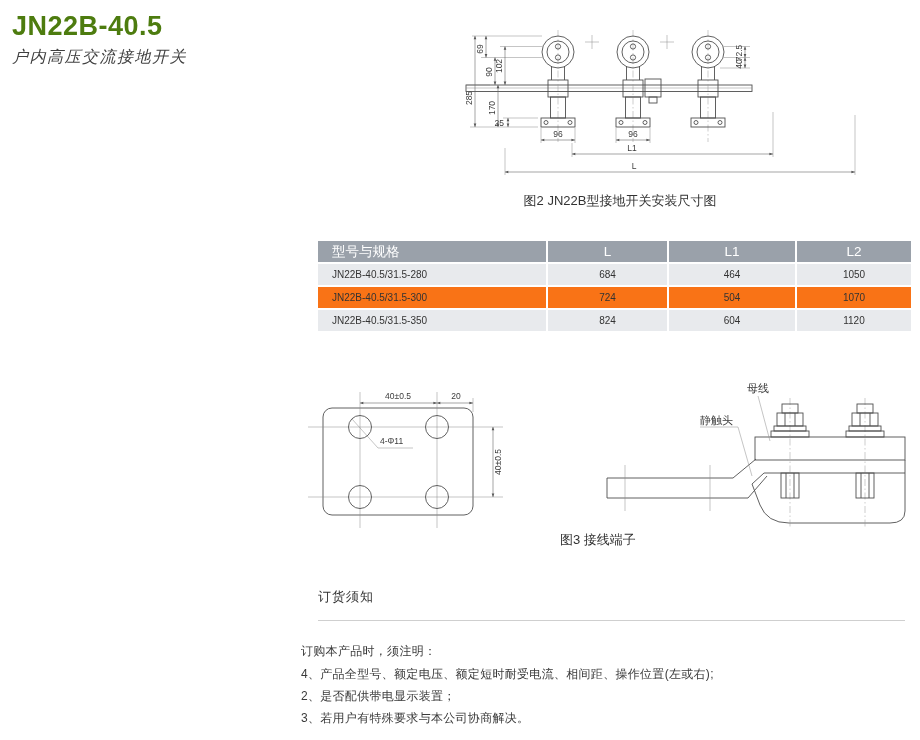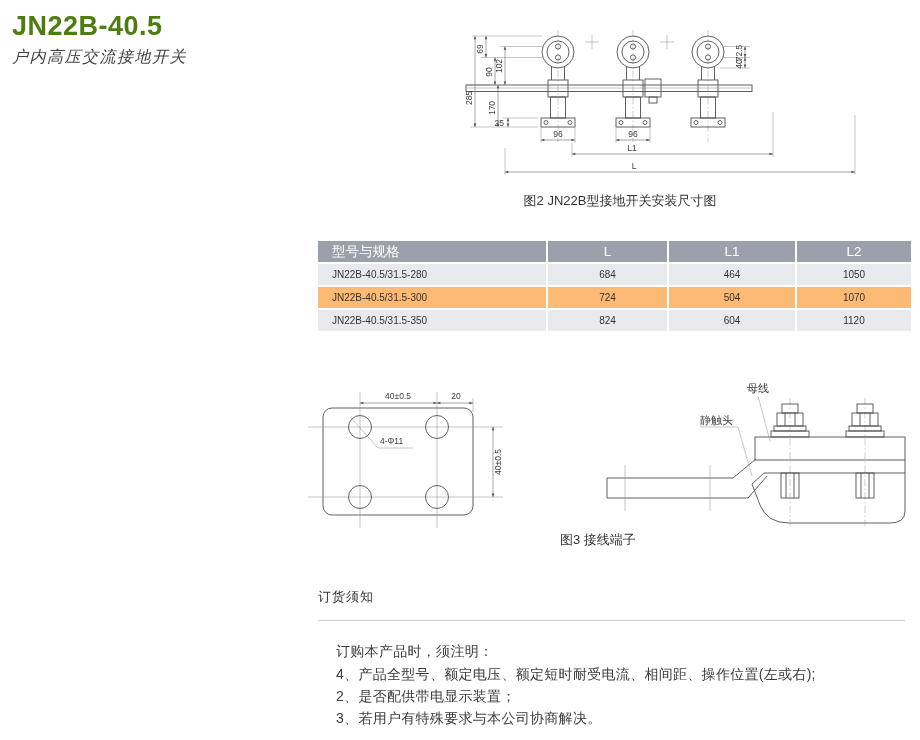--- a/index.html
+++ b/index.html
@@ -15,27 +15,27 @@
   
   .fig-caption{font-size:13px;color:#333;}
   .fig2-cap{left:450px;top:192px;width:340px;text-align:center;}
   .fig3-cap{left:560px;top:531px;}
   
   .spec-table{left:318px;top:241px;width:587px;}
   .t-row{display:grid;grid-template-columns:228px 119px 126px 114px;column-gap:2px;margin-bottom:2px;}
   .t-head .t-cell{background:#9AA1AA;color:#ffffff;height:21px;line-height:21px;font-size:13.5px;}
   .t-body .t-cell{height:21px;line-height:21px;font-size:10px;color:#333;}
   .t-body.odd .t-cell{background:#E8EAED;}
-  .t-body.even .t-cell{background:#fdba74;}
+  .t-body.even .t-cell{background:#f97316;}
   .t-cell{text-align:center;}
   .t-cell.model{text-align:left;padding-left:14px;}
   
   .ord-heading{left:318px;top:588px;font-size:13px;color:#333;letter-spacing:1px;}
   .ord-divider{left:318px;top:620px;width:587px;height:1px;background:#cfcfcf;}
-  .ord-line{left:336px;font-size:14px;color:#3a3a3a;letter-spacing:.3px;}
+  .ord-line{left:301px;font-size:12px;color:#3a3a3a;letter-spacing:.3px;}
   
   svg{display:block;}
   .ol{stroke:#4f4f4f;stroke-width:.9;fill:none;}
   .dl{stroke:#6a6a6a;stroke-width:.6;fill:none;}          
   .xl{stroke:#8a8a8a;stroke-width:.5;fill:none;}          
   .cl{stroke:#9a9a9a;stroke-width:.5;fill:none;stroke-dasharray:7 2.5 1.5 2.5;} 
   .dt{font-family:"Liberation Sans","DejaVu Sans",sans-serif;font-size:8.5px;fill:#3c3c3c;}
   .lt{font-family:"Liberation Sans","DejaVu Sans",sans-serif;font-size:11px;fill:#3c3c3c;}
 </style>
 </head>

